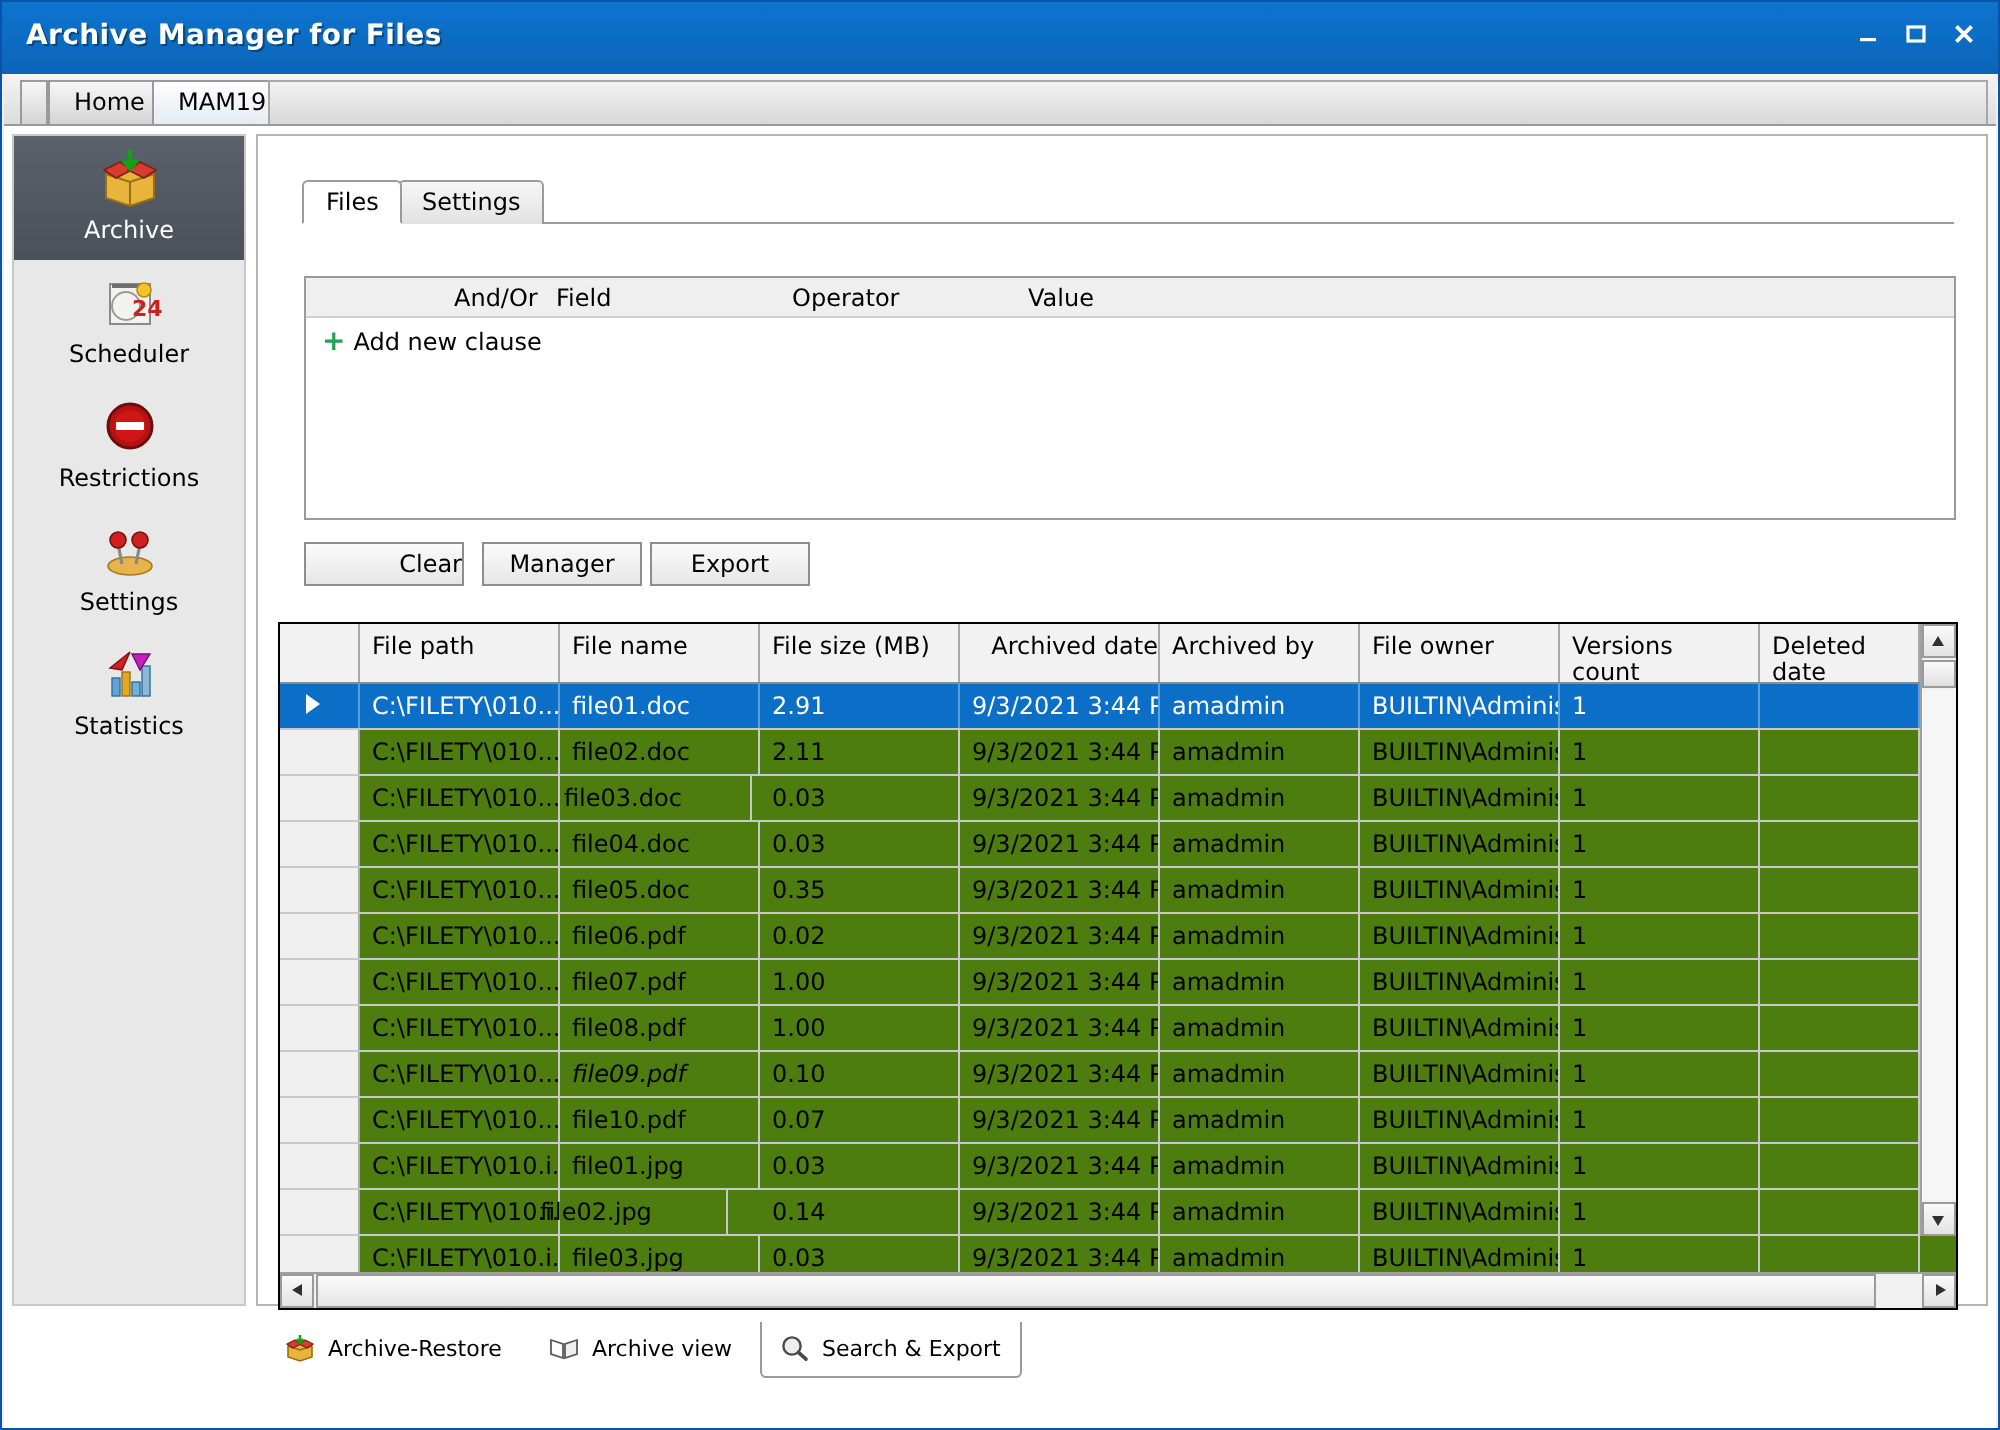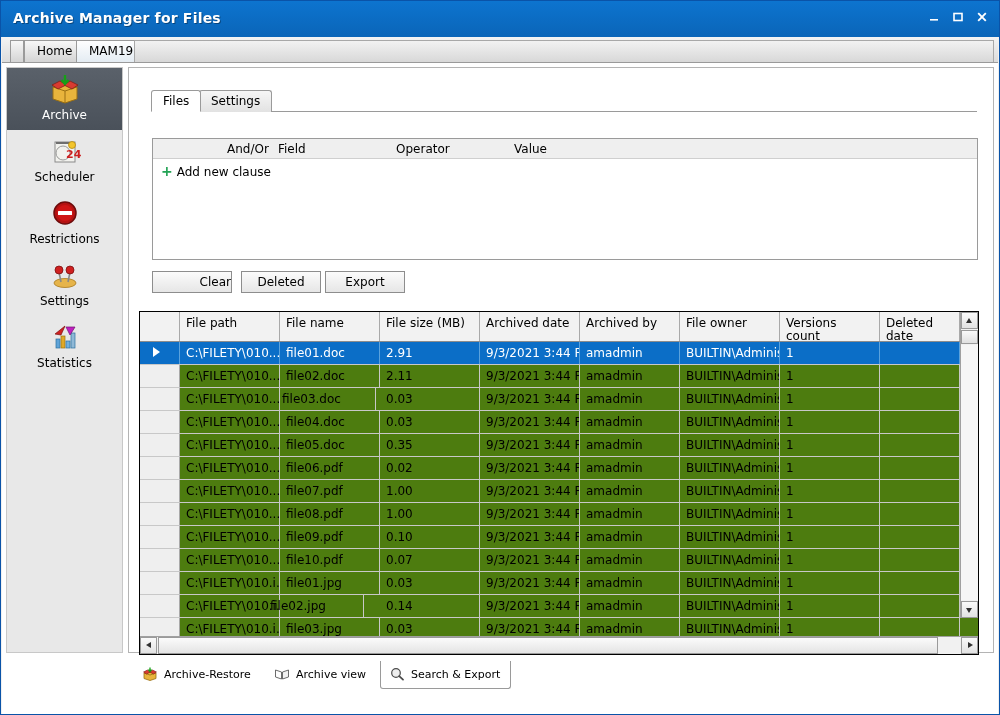--- a/index.html
+++ b/index.html
@@ -478,30 +478,30 @@
           <span class="crit-col" id="crit-field">Field</span>
           <span class="crit-col" id="crit-operator">Operator</span>
           <span class="crit-col" id="crit-value">Value</span>
         </div>
         <div id="add-clause">
           <span class="plus">+</span><span>Add new clause</span>
         </div>
       </div>
 
       <div class="abtn" id="btn-clear">Clear</div>
-      <div class="abtn" id="btn-search">Deleted</div>
+      <div class="abtn" id="btn-search">Manager</div>
       <div class="abtn" id="btn-export">Export</div>
 
       <div id="grid">
 
         <div id="grid-head">
             <div class="hcell" style="left: 40px; width: 100px;">File path</div>
             <div class="hcell" style="left: 140px; width: 100px;">File name</div>
             <div class="hcell" style="left: 240px; width: 100px;">File size (MB)</div>
-            <div class="hcell" style="left: 340px; width: 100px;">Archived date</div>
+            <div class="hcell" style="left: 340px; width: 100px; text-align: right;">Archived date</div>
             <div class="hcell" style="left: 440px; width: 100px;">Archived by</div>
             <div class="hcell" style="left: 540px; width: 100px;">File owner</div>
             <div class="hcell" style="left: 640px; width: 100px;">
               <div>Versions</div>
               <div>count</div>
             </div>
             <div class="hcell" style="left: 740px; width: 80px;">Deleted date</div>
             <div class="hcell" style="left: 0px; width: 40px;"></div>
           </div>
         <div id="grid-rows">
@@ -591,21 +591,21 @@
               <div class="gcell" style="left: 240px; width: 100px;">1.00</div>
               <div class="gcell" style="left: 340px; width: 100px;">9/3/2021 3:44 PM</div>
               <div class="gcell" style="left: 440px; width: 100px;">amadmin</div>
               <div class="gcell" style="left: 540px; width: 100px;">BUILTIN\Adminis...</div>
               <div class="gcell" style="left: 640px; width: 100px;">1</div>
               <div class="gcell" style="left: 740px; width: 80px;"></div>
             </div>
             <div class="grow" style="top: 184px;">
               <div class="rowhdr"></div>
               <div class="gcell" style="left: 40px; width: 100px;">C:\FILETY\010....</div>
-              <div class="gcell" style="left: 140px; width: 100px;">file09.pdf</div>
+              <div class="gcell" style="left: 140px; width: 100px; font-style: italic;">file09.pdf</div>
               <div class="gcell" style="left: 240px; width: 100px;">0.10</div>
               <div class="gcell" style="left: 340px; width: 100px;">9/3/2021 3:44 PM</div>
               <div class="gcell" style="left: 440px; width: 100px;">amadmin</div>
               <div class="gcell" style="left: 540px; width: 100px;">BUILTIN\Adminis...</div>
               <div class="gcell" style="left: 640px; width: 100px;">1</div>
               <div class="gcell" style="left: 740px; width: 80px;"></div>
             </div>
             <div class="grow" style="top: 207px;">
               <div class="rowhdr"></div>
               <div class="gcell" style="left: 40px; width: 100px;">C:\FILETY\010....</div>

